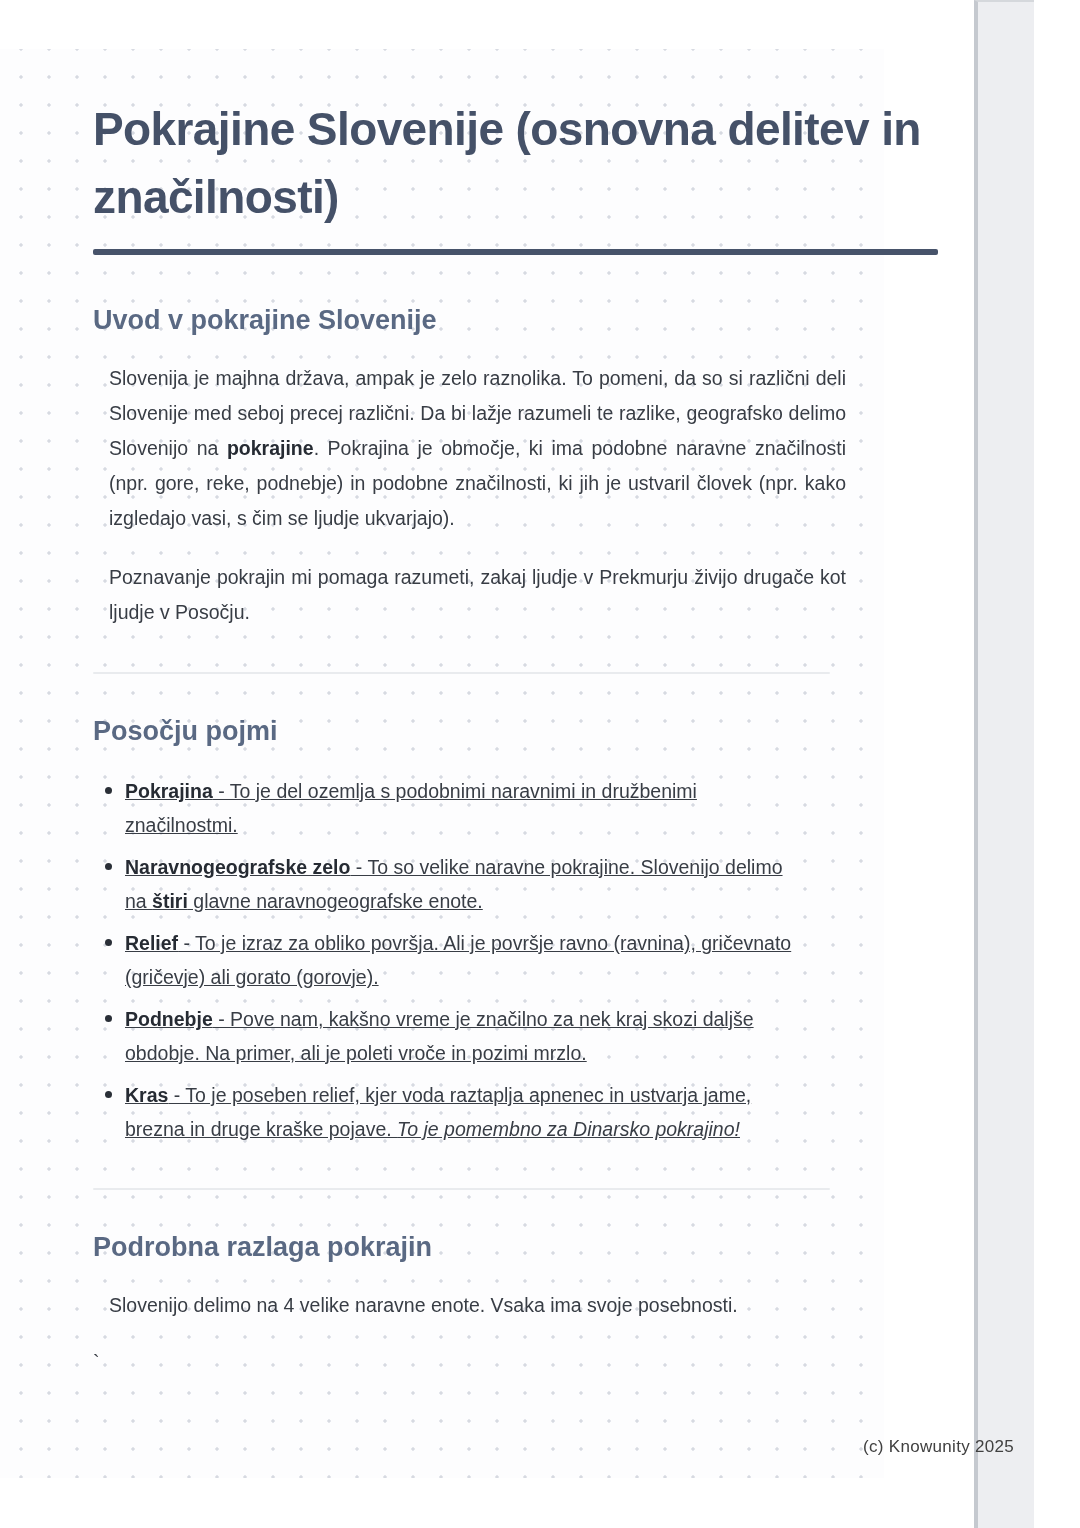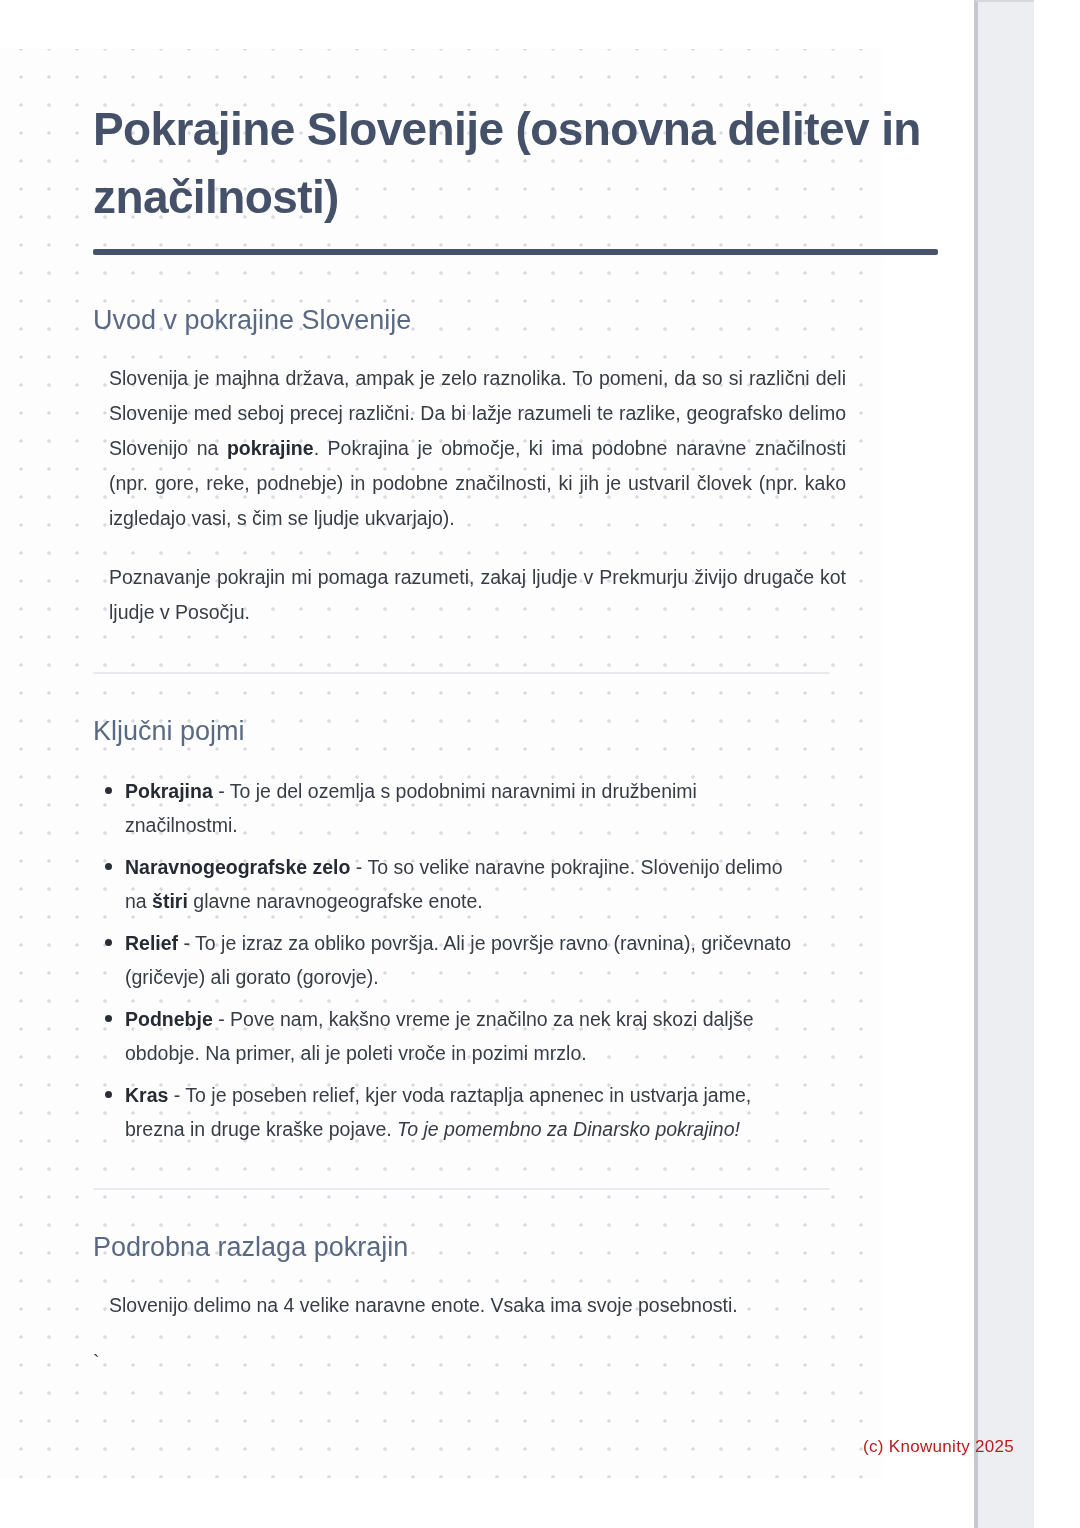--- a/index.html
+++ b/index.html
@@ -37,77 +37,77 @@
     font-size:46px;line-height:68px;
     font-weight:800;letter-spacing:-0.6px;
     color:#455168;
   }
   .title-rule{
     margin-top:18px;height:6px;width:845px;
     background:#47536a;border:none;border-radius:2px;
   }
   .section-heading{
     margin:0;margin-top:48px;
-    font-size:27px;line-height:34px;font-weight:normal;
+    font-size:27px;line-height:34px;font-weight:bold;
     color:#5a6983;
   }
   .section-heading.tight{margin-top:40px;}
   .body-text{
     margin:16px;margin-top:24px;
     width:737px;
     font-size:19.5px;line-height:35px;
     color:#383d45;
     text-align:justify;
   }
   .body-text strong, .term-list strong{color:#262b33;}
   .divider{
     margin:0;margin-top:42px;border:none;
     width:737px;height:2px;background:#e9ebee;border-radius:1px;
   }
   .term-list{
     margin:26px 0 0 0;padding:0;list-style:none;
     width:700px;
     font-size:19.5px;line-height:34px;
-    color:#383d45;text-align:left;
+    color:#383d45;text-align:left;text-decoration:underline;
   }
   .term-list li{
     position:relative;
     padding-left:32px;
     margin-bottom:8px;
   }
   .term-list li::before{
     content:"";
     position:absolute;left:12px;top:13px;
     width:7px;height:7px;border-radius:50%;
     background:#2a2f37;
   }
   .stray{margin-top:28px;font-size:19.5px;color:#383d45;}
   .watermark{
     position:absolute;top:1437px;right:66px;
-    font-size:17px;color:#b91c1c;letter-spacing:0.3px;
+    font-size:17px;color:#404040;letter-spacing:0.3px;
   }
 </style>
 </head>
 <body>
 
 <div class="viewport">
 
   <div class="board">
     <div class="content">
 
       <h1 class="page-title">Pokrajine Slovenije (osnovna delitev in značilnosti)</h1>
       <div class="title-rule"></div>
 
       <h2 class="section-heading">Uvod v pokrajine Slovenije</h2>
       <p class="body-text"><span>Slovenija je majhna država, ampak je zelo raznolika. To pomeni, da so si različni deli Slovenije med seboj precej različni. Da bi lažje razumeli te razlike, geografsko delimo Slovenijo na </span><strong>pokrajine</strong><span>. Pokrajina je območje, ki ima podobne naravne značilnosti (npr. gore, reke, podnebje) in podobne značilnosti, ki jih je ustvaril človek (npr. kako izgledajo vasi, s čim se ljudje ukvarjajo).</span></p>
       <p class="body-text">Poznavanje pokrajin mi pomaga razumeti, zakaj ljudje v Prekmurju živijo drugače kot ljudje v Posočju.</p>
 
       <hr class="divider">
 
-      <h2 class="section-heading tight">Ključni pojmi</h2>
+      <h2 class="section-heading tight">Posočju pojmi</h2>
       <ul class="term-list">
           <li><strong>Pokrajina</strong><span> - To je del ozemlja s podobnimi naravnimi in družbenimi značilnostmi.</span></li>
           <li><strong>Naravnogeografske zelo</strong><span> - To so velike naravne pokrajine. Slovenijo delimo na </span><strong>štiri</strong><span> glavne naravnogeografske enote.</span></li>
           <li><strong>Relief</strong><span> - To je izraz za obliko površja. Ali je površje ravno (ravnina), gričevnato (gričevje) ali gorato (gorovje).</span></li>
           <li><strong>Podnebje</strong><span> - Pove nam, kakšno vreme je značilno za nek kraj skozi daljše obdobje. Na primer, ali je poleti vroče in pozimi mrzlo.</span></li>
           <li><strong>Kras</strong><span> - To je poseben relief, kjer voda raztaplja apnenec in ustvarja jame, brezna in druge kraške pojave. </span><em>To je pomembno za Dinarsko pokrajino!</em></li>
         </ul>
 
       <hr class="divider">
 

